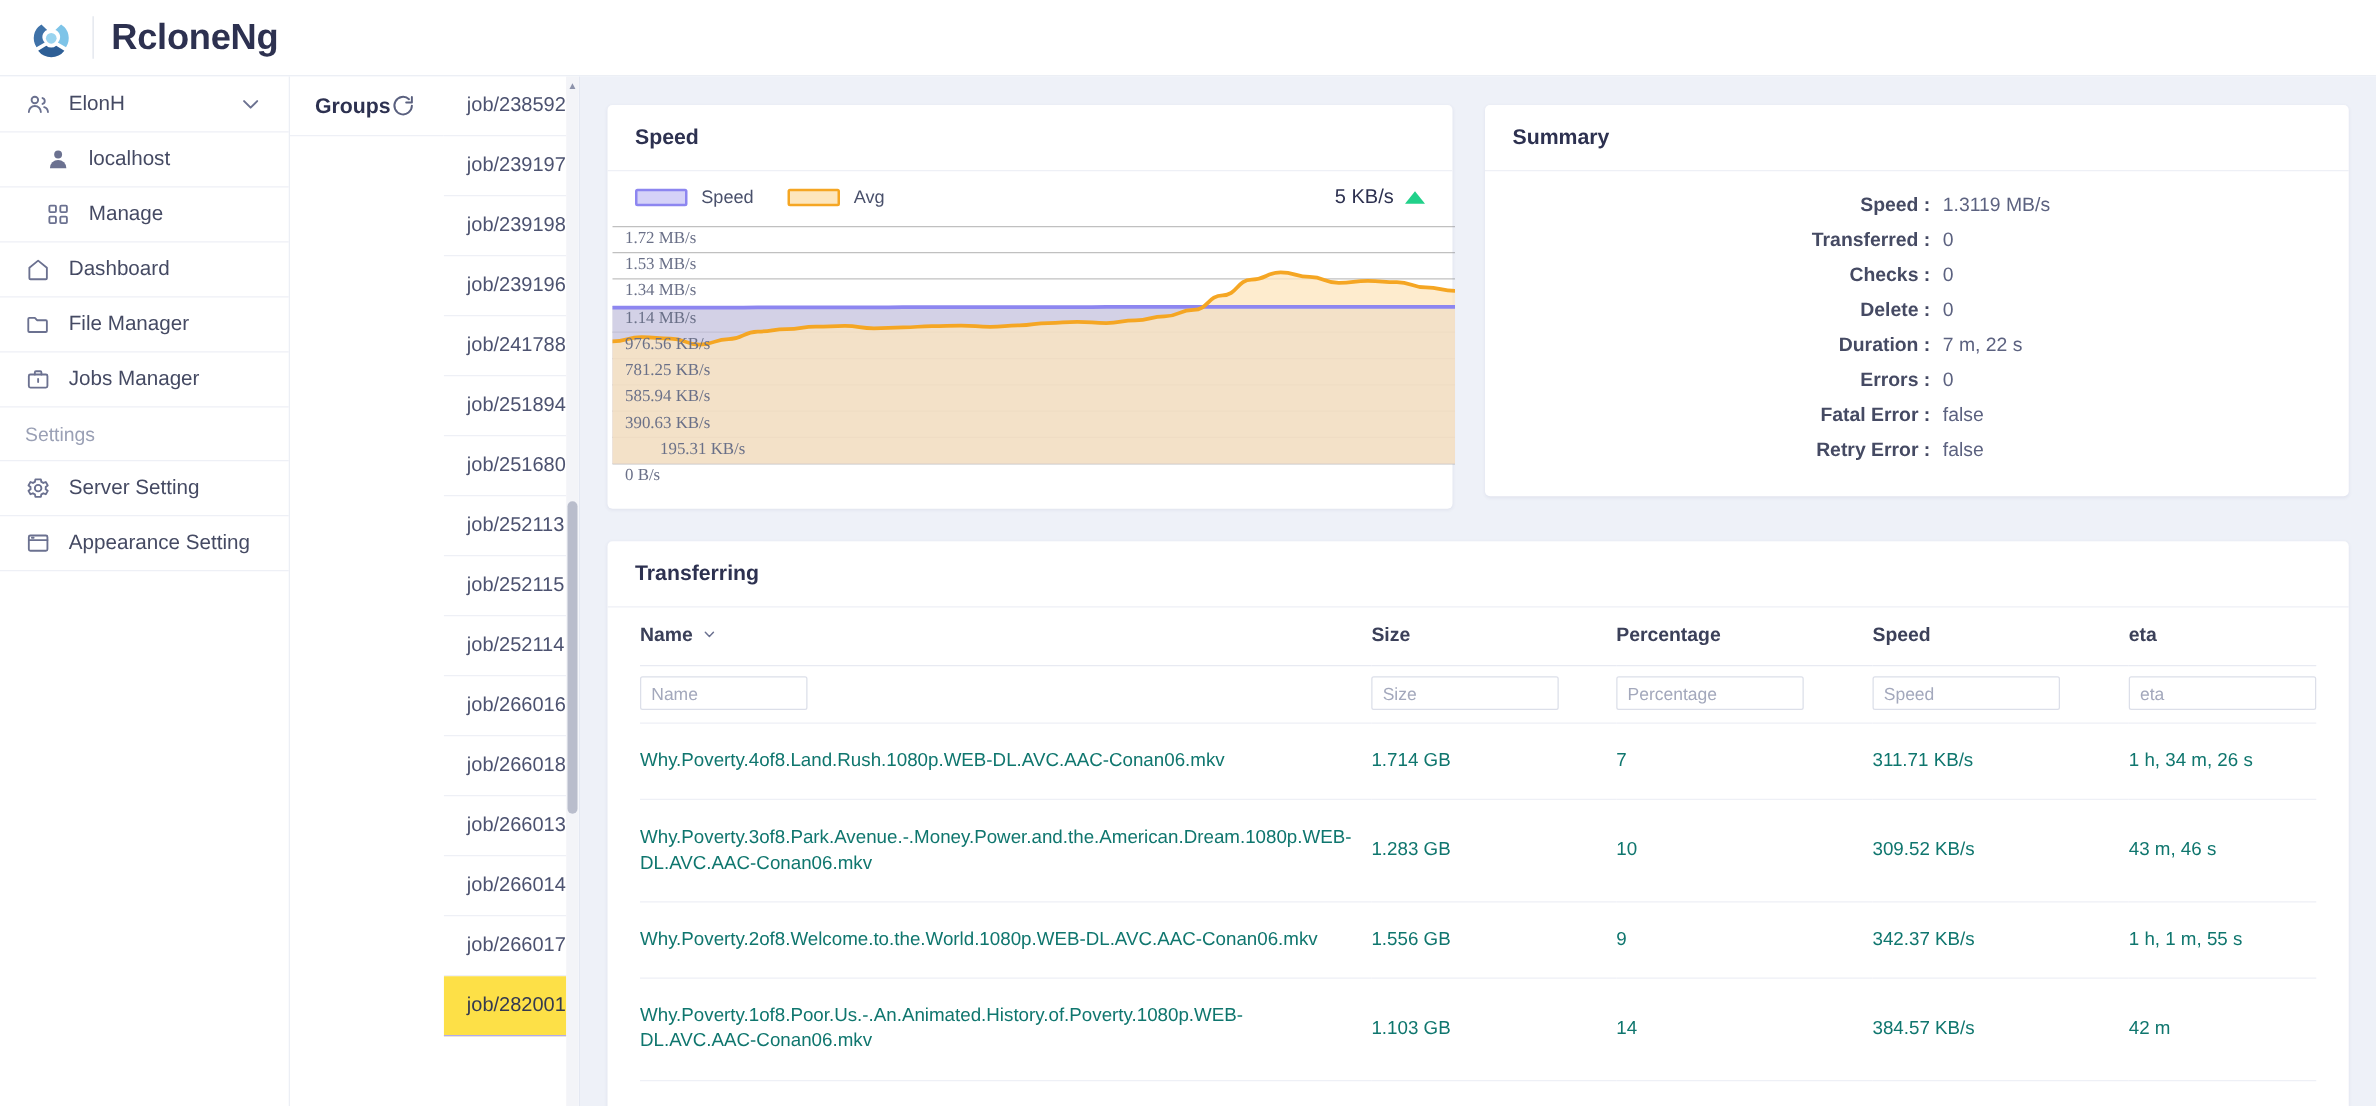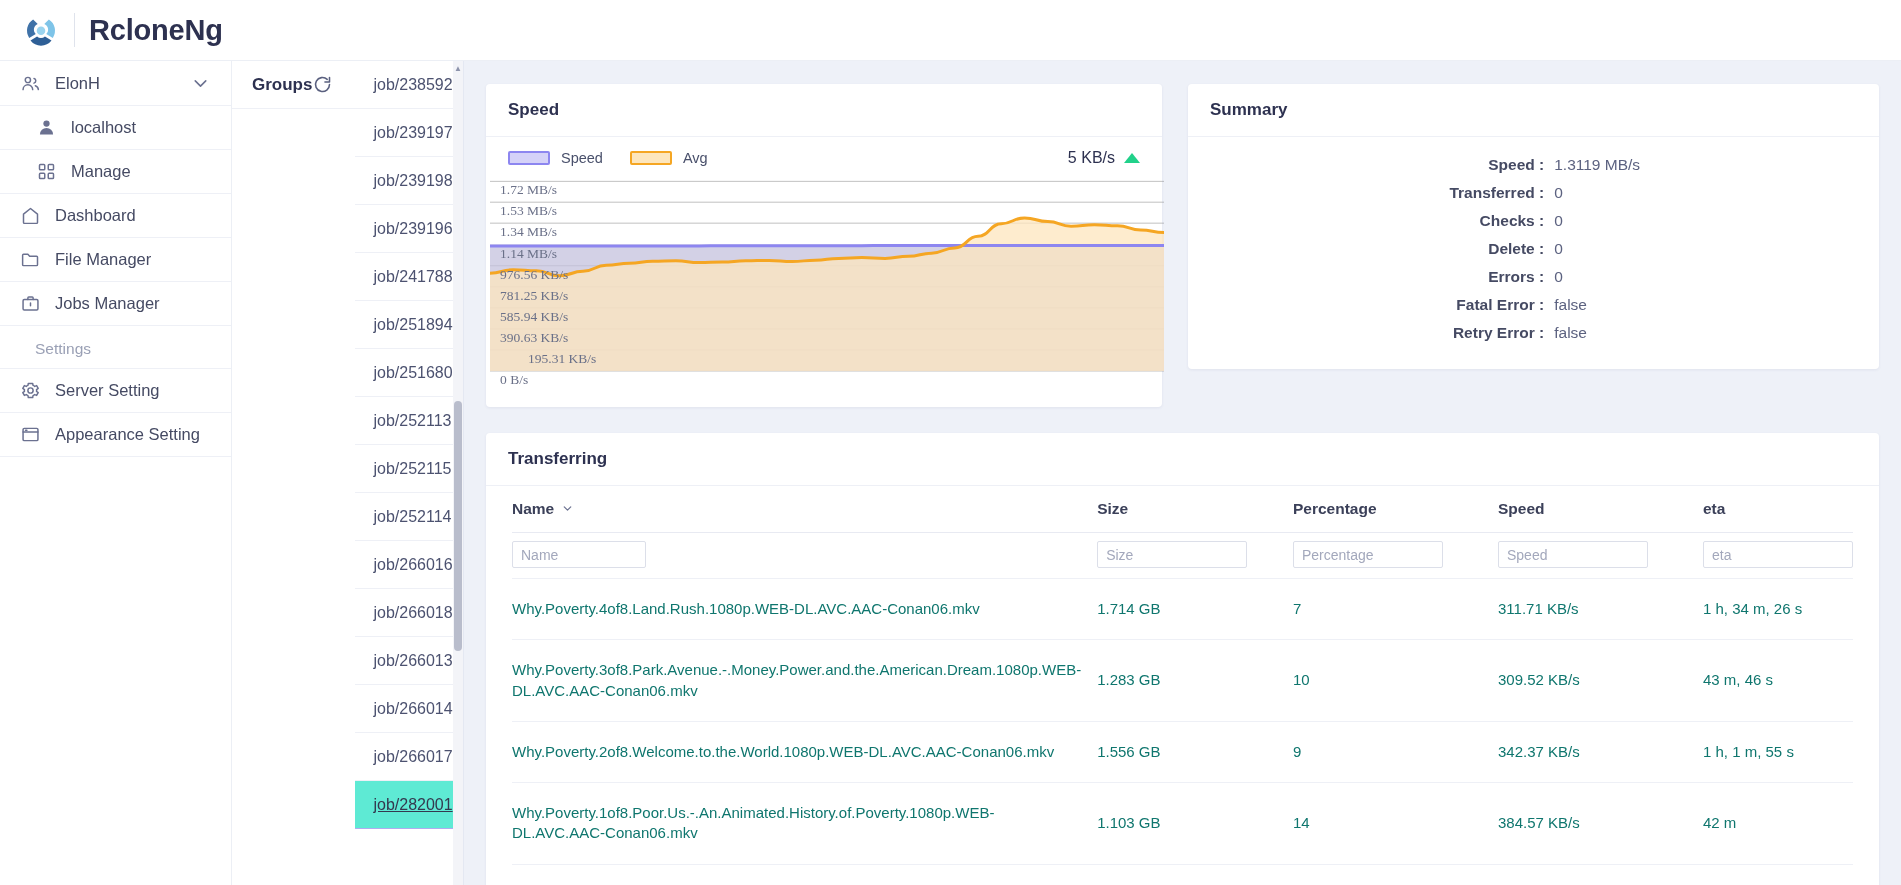--- a/index.html
+++ b/index.html
@@ -31,21 +31,21 @@
   .nav-item {
     display: flex; align-items: center; gap: 14px;
     padding: 0 20px; height: 44px; cursor: pointer;
     border-bottom: 1px solid #eef0f6;
     font-size: 16.5px; color: #454a63; font-weight: 500;
   }
   .nav-item.user { justify-content: flex-start; position: relative; height: 45px;}
   .nav-item.user .chev { margin-left: auto; }
   .nav-item.sub { padding-left: 36px; }
   .nav-group-label {
-    padding: 14px 20px 10px 35px; font-size: 15.5px; color: #9aa0b5;
+    padding: 14px 20px 10px 20px; font-size: 15.5px; color: #9aa0b5;
     border-bottom: 1px solid #eef0f6;
   }
   .ico { width: 21px; height: 21px; flex: 0 0 21px; display: block; color: #6b7190; }
   .ico svg { width: 21px; height: 21px; display: block; }
 
   
   .groups {
     width: 232px; flex: 0 0 232px; background: #fff; height: 100%;
     border-right: 1px solid #e4e8f2; display: flex; flex-direction: row;
     position: relative;
@@ -58,21 +58,21 @@
   .refresh-btn { color: #5a607f; cursor: pointer; display: block; }
   .refresh-btn svg { width: 21px; height: 21px; display: block; }
   .groups-scroll {
     flex: 1; overflow: hidden; position: relative; padding-right: 10px;
   }
   .group-item {
     height: 48px; display: flex; align-items: center; padding: 0 18px;
     font-size: 16px; color: #4c5270; border-bottom: 1px solid #eef0f6;
     cursor: pointer;
   }
-  .group-item.selected { background: #5eead4; color: #34394f; border-bottom-color: #b0abf0; text-decoration: underline; }
+  .group-item.selected { background: #fde047; color: #34394f; border-bottom-color: #b0abf0; }
   
   .gscroll-track {
     position: absolute; right: 0; top: 0; bottom: 0; width: 10px; background: #f3f4f8;
   }
   .gscroll-up, .gscroll-down {
     position: absolute; right: 0; width: 10px; height: 14px; display: flex;
     align-items: center; justify-content: center; color: #8d93ab; font-size: 8px;
     background: #f3f4f8; cursor: pointer;
   }
   .gscroll-up { top: 0; }
@@ -403,20 +403,24 @@
               <div class="sum-key">Transferred :</div>
               <div class="sum-val">0</div>
             </div>
             <div class="sum-row">
               <div class="sum-key">Checks :</div>
               <div class="sum-val">0</div>
             </div>
             <div class="sum-row">
               <div class="sum-key">Delete :</div>
               <div class="sum-val">0</div>
+            </div>
+            <div class="sum-row">
+              <div class="sum-key">Duration :</div>
+              <div class="sum-val">7 m, 22 s</div>
             </div>
             <div class="sum-row">
               <div class="sum-key">Errors :</div>
               <div class="sum-val">0</div>
             </div>
             <div class="sum-row">
               <div class="sum-key">Fatal Error :</div>
               <div class="sum-val">false</div>
             </div>
             <div class="sum-row">

